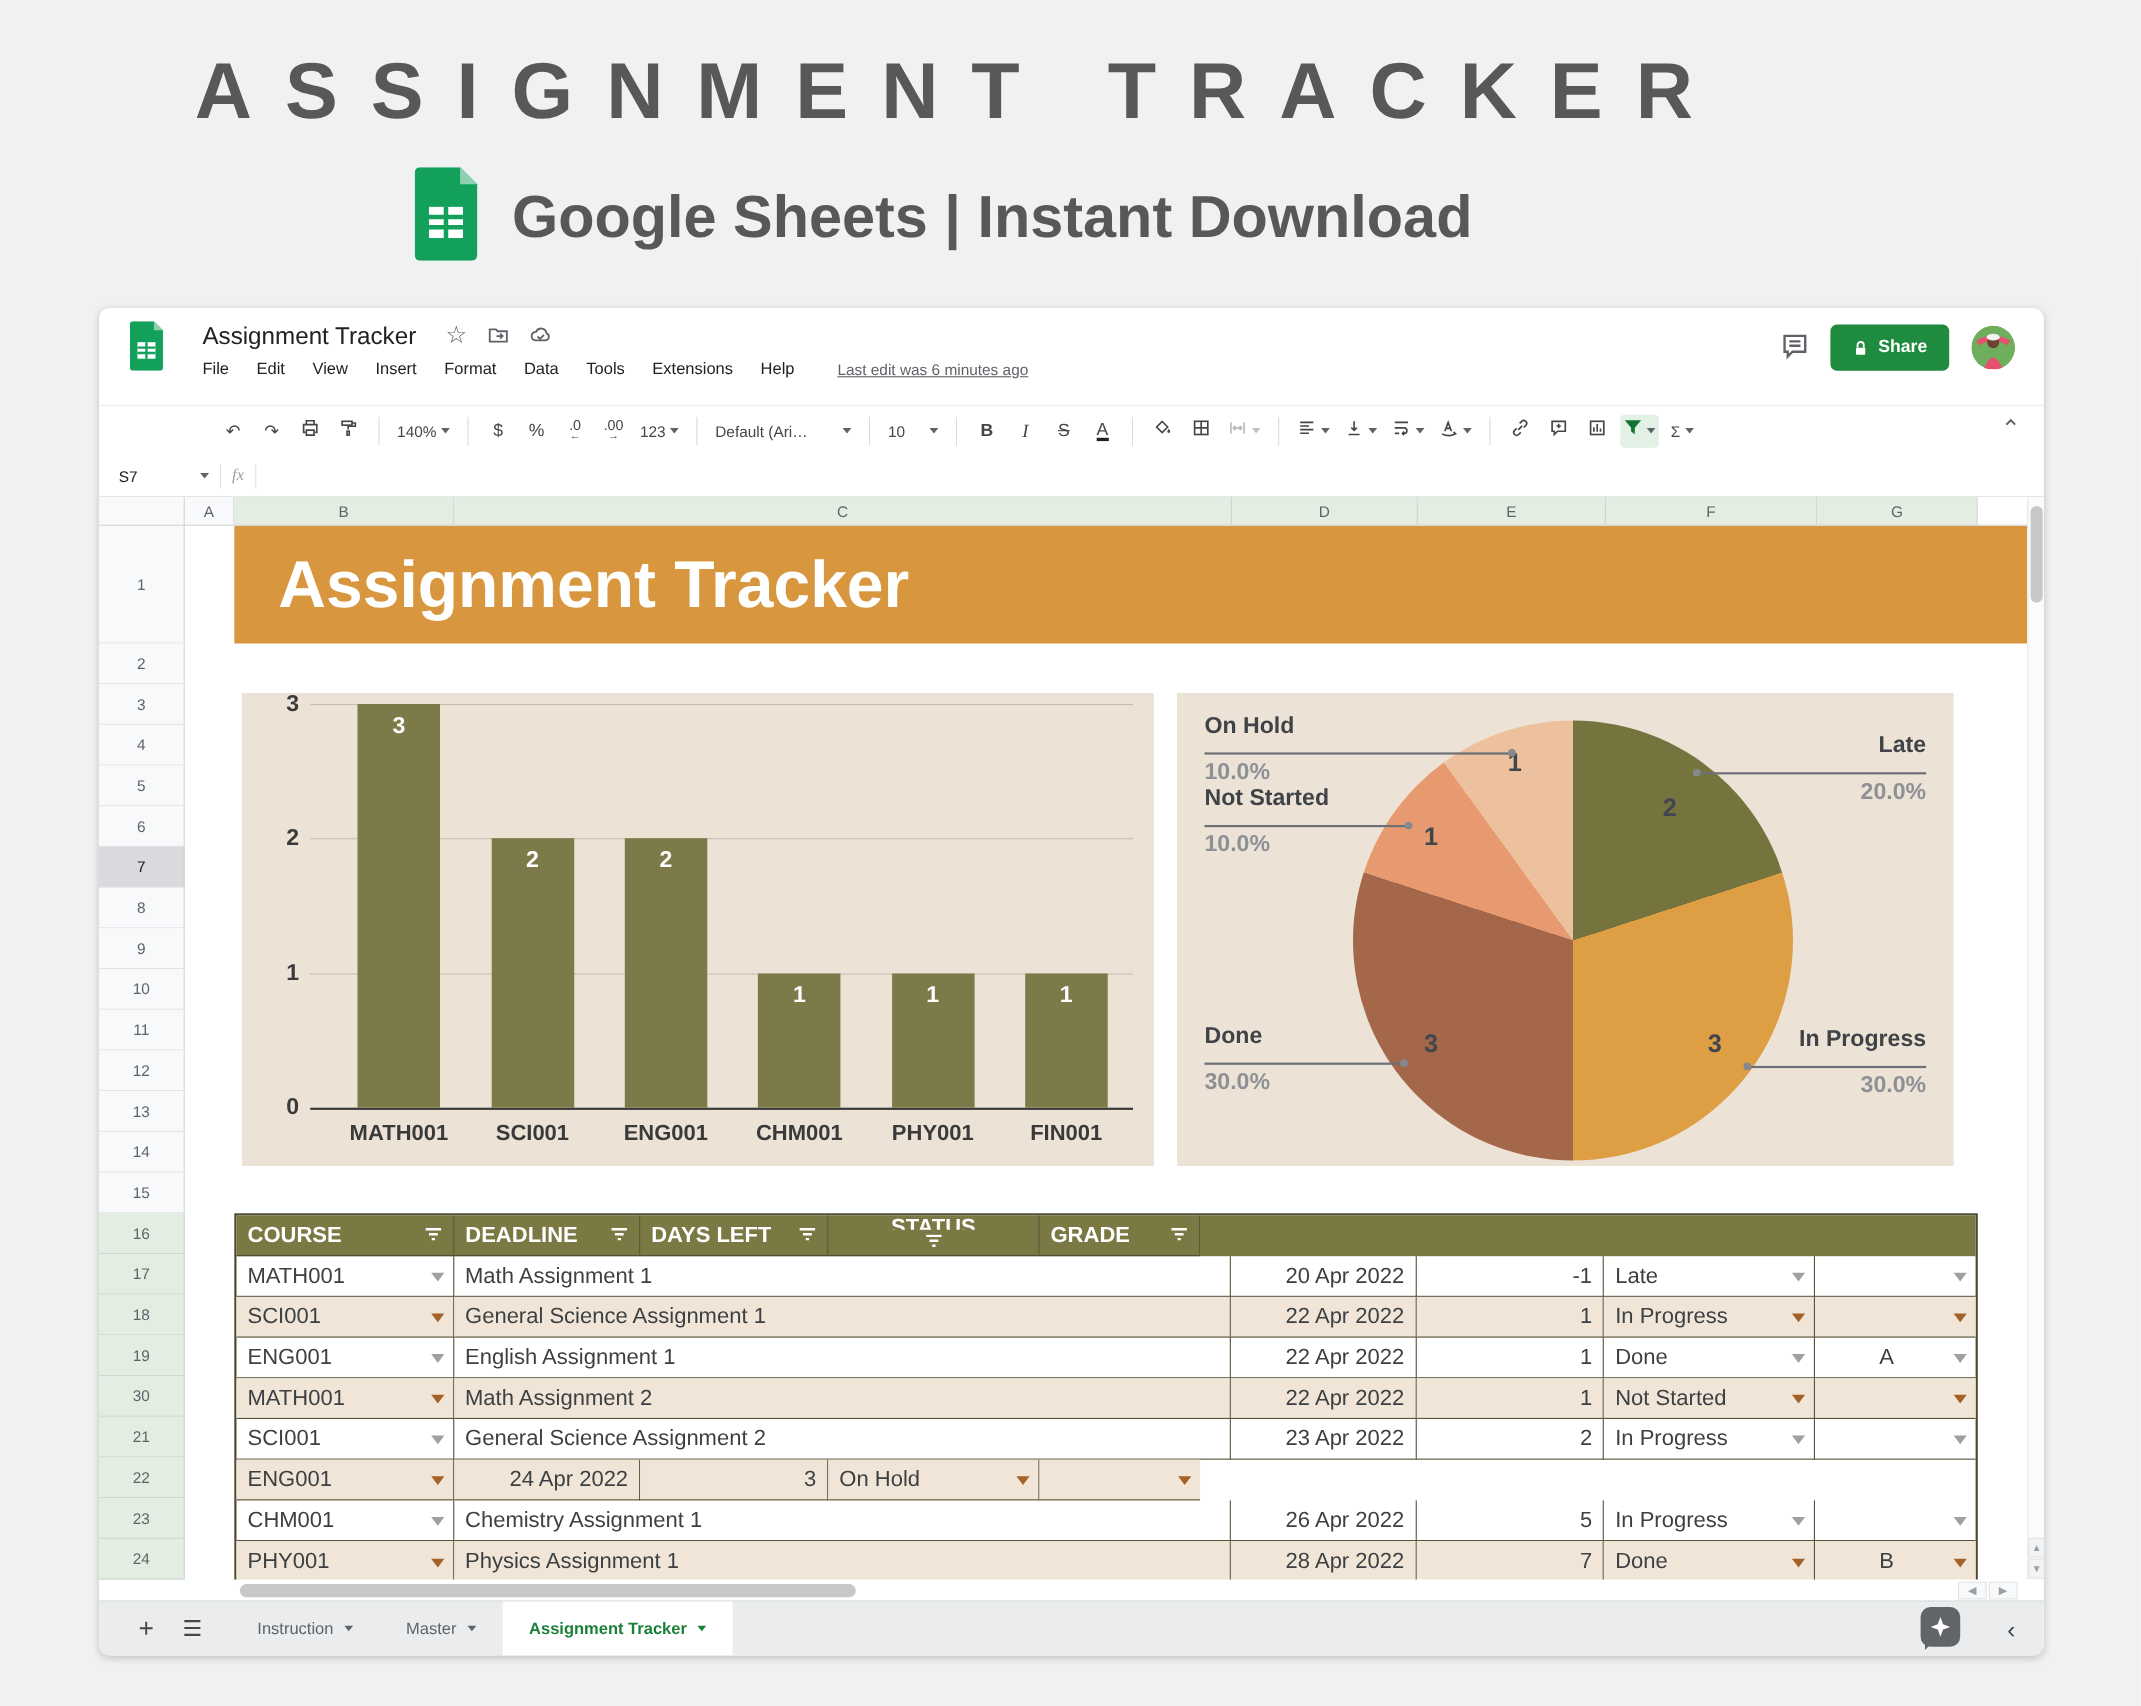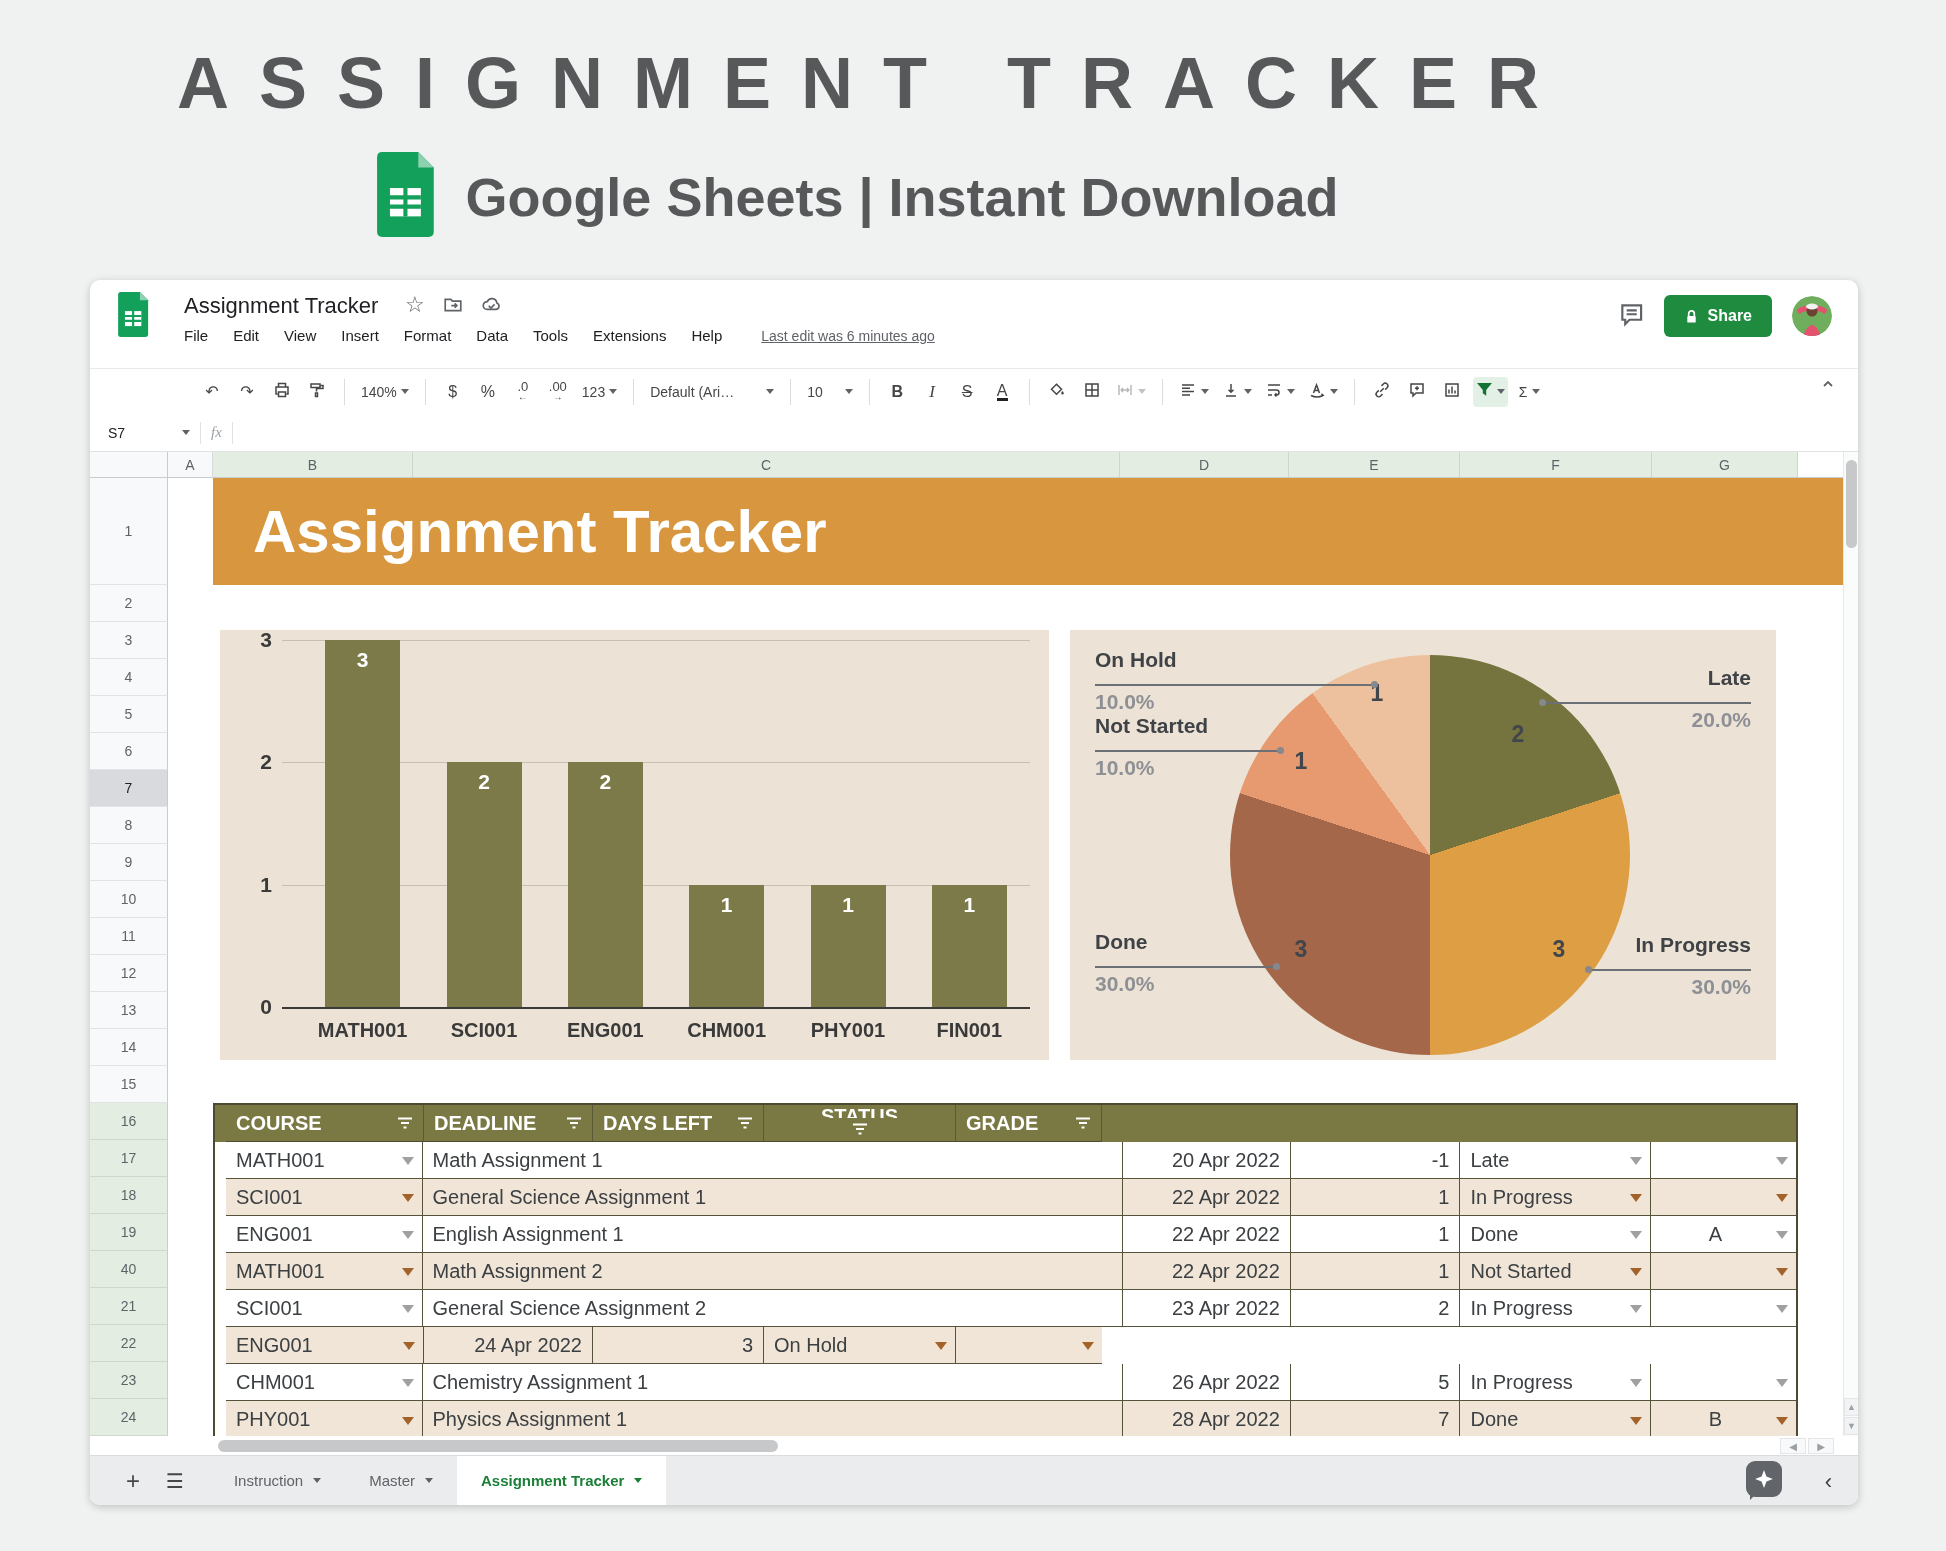--- a/index.html
+++ b/index.html
@@ -89,21 +89,21 @@
 
   .pie { position:absolute; left:160px; top:25px; width:400px; height:400px; border-radius:50%; }
   .slice-num { position:absolute; font-size:23px; font-weight:700; color:#41454c; transform:translate(-50%,-50%); }
   .callout-name { position:absolute; font-size:21px; font-weight:700; color:#3f4246; white-space:nowrap; }
   .callout-pct { position:absolute; font-size:21px; font-weight:700; color:#8e9095; white-space:nowrap; }
   .callout-line { position:absolute; height:2px; background:#6b6f76; }
   .callout-dot { position:absolute; width:7px; height:7px; border-radius:50%; background:#85888d; }
 
   
   .sheet-table { position:absolute; left:45px; top:625px; width:1585px; border:2px solid #4c4b31; }
-  .trow { display:flex; height:37px;padding-left:11px; }
+  .trow { display:flex; height:37px; }
   .trow.hdr { background:#7a7944; }
   .tcell { display:flex; align-items:center; border-right:1px solid #55543a; border-bottom:1px solid #55543a;
     font-size:20px; color:#3c4043; padding:0 10px; position:relative; }
   .tcell.last { border-right:none; }
   .trow:last-child .tcell { border-bottom:none; }
   .trow.hdr .tcell { color:#fff; font-weight:700; justify-content:space-between; border-right:1px solid #5a5939; border-bottom:1px solid #4c4b31; }
   .trow.beige .tcell { background:#f0e5d7; }
   .num { justify-content:flex-end; }
   .dd { width:0; height:0; border-left:6px solid transparent; border-right:6px solid transparent; border-top:8px solid #a0a0a0;
     position:absolute; right:8px; top:50%; margin-top:-3px; }
@@ -405,21 +405,21 @@
         <div class="rowh" style="height: 37px;">10</div>
         <div class="rowh" style="height: 37px;">11</div>
         <div class="rowh" style="height: 37px;">12</div>
         <div class="rowh" style="height: 37px;">13</div>
         <div class="rowh" style="height: 37px;">14</div>
         <div class="rowh" style="height: 37px;">15</div>
         <div class="rowh green" style="height: 37px;">16</div>
         <div class="rowh green" style="height: 37px;">17</div>
         <div class="rowh green" style="height: 37px;">18</div>
         <div class="rowh green" style="height: 37px;">19</div>
-        <div class="rowh green" style="height: 37px;">40</div>
+        <div class="rowh green" style="height: 37px;">30</div>
         <div class="rowh green" style="height: 37px;">21</div>
         <div class="rowh green" style="height: 37px;">22</div>
         <div class="rowh green" style="height: 37px;">23</div>
         <div class="rowh green" style="height: 37px;">24</div>
       </div>
 
     <div class="content">
       <div class="banner">
         <span>Assignment Tracker</span>
       </div>

